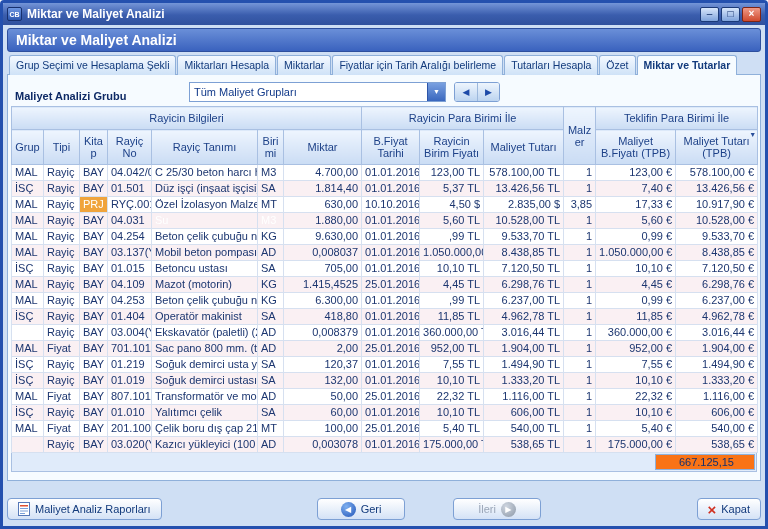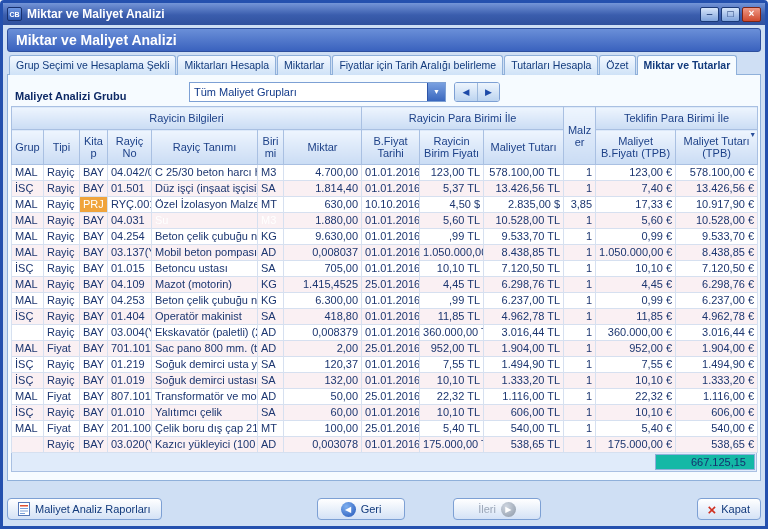--- a/index.html
+++ b/index.html
@@ -89,22 +89,22 @@
   td.al-right{ text-align:right; }
   td.al-left{ text-align:left; }
   td.cell-prj{ background:#f0a43c; color:#fff; }
   td.cell-selected{ background:#3e6cc8; color:#fff; }
 
   .grid-footer{
     width:746px; height:19px; background:#e0ebfa; border:1px solid #a9c0e2; border-top:none;
     display:flex; justify-content:flex-end; align-items:center; padding-right:1px;
   }
   .total-box{
-    background:#14b8a6; border:1px solid #8fb0da; height:16px; line-height:14px;
-    padding:0 8px; min-width:100px; text-align:right; font-size:11px; color:#14306e;
+    background:#f97316; border:1px solid #8fb0da; height:16px; line-height:14px;
+    padding:0 20px; min-width:100px; text-align:right; font-size:11px; color:#14306e;
   }
 
   
   .footerbar{ height:26px; flex:0 0 26px; margin-top:15px; display:flex; align-items:center;gap:36px; }
   .spacer{ flex:1; }
   .btn{
     height:22px; border:1px solid #7da0d4; border-radius:4px;
     background:linear-gradient(#ffffff,#d4e2f6); font-size:11px; color:#123a7c;
     display:inline-flex; align-items:center; gap:5px; padding:0 10px; cursor:default;
     font-family:"Liberation Sans","DejaVu Sans",sans-serif; white-space:nowrap;

